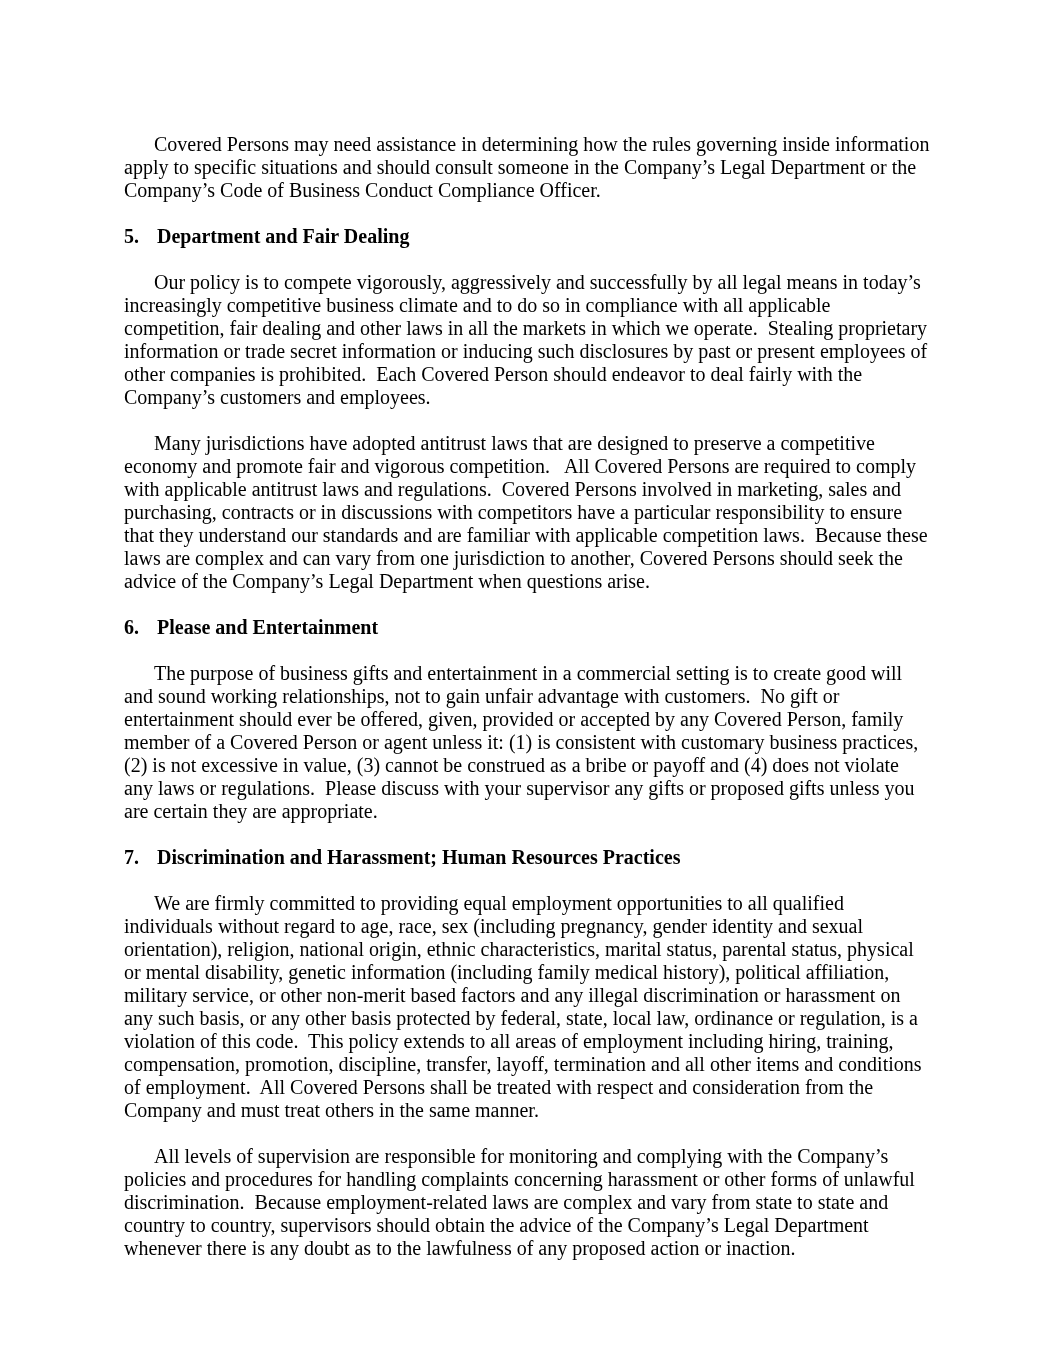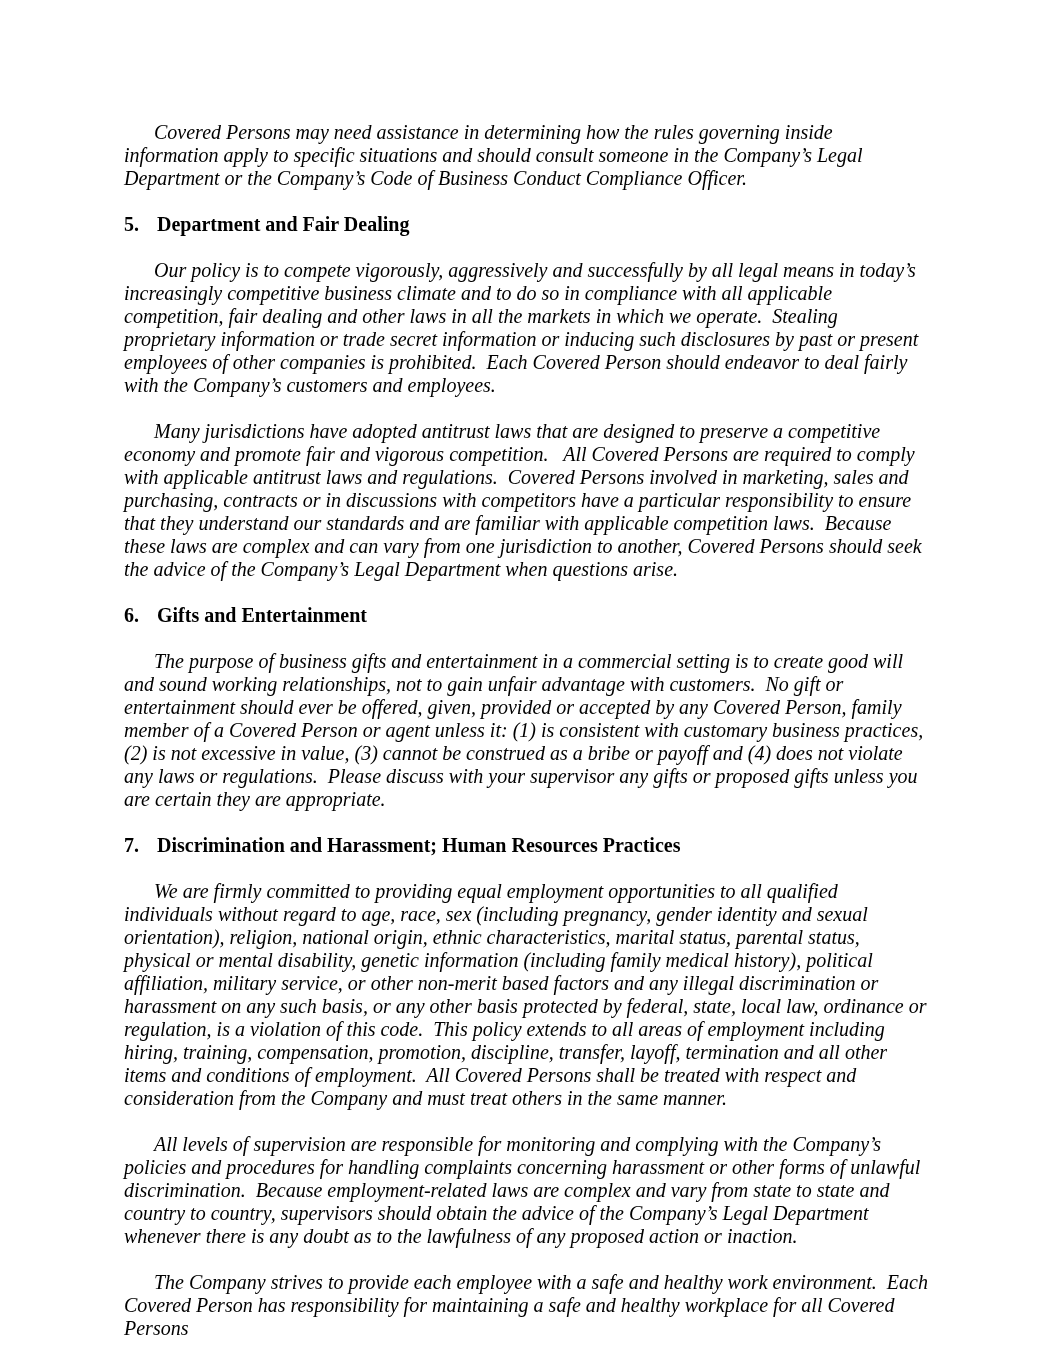--- a/index.html
+++ b/index.html
@@ -17,24 +17,23 @@
     box-sizing: border-box;
     background: #ffffff;
     color: #000000;
     padding: 121px 124px 60px 124px;
     font-family: "Liberation Serif", serif;
     font-size: 20px;
     line-height: 23px;
     text-align: left;
   }
   .para {
-    margin: 0 0 23px 0;
+    margin: 12px 0 23px 0;
     text-indent: 30px;
     white-space: pre-wrap;
-    font-style: italic;
   }
   .heading {
     margin: 0 0 23px 0;
     font-weight: bold;
     display: flex;
     text-indent: 0;
   }
   .heading .hnum {
     flex: 0 0 33px;
     width: 33px;
@@ -50,24 +49,23 @@
   <div id="doc-body">
       <p class="para">Covered Persons may need assistance in determining how the rules governing inside information apply to specific situations and should consult someone in the Company’s Legal Department or the Company’s Code of Business Conduct Compliance Officer.</p>
       <div class="heading">
         <span class="hnum">5.</span>
         <span class="htitle">Department and Fair Dealing</span>
       </div>
       <p class="para">Our policy is to compete vigorously, aggressively and successfully by all legal means in today’s increasingly competitive business climate and to do so in compliance with all applicable competition, fair dealing and other laws in all the markets in which we operate.  Stealing proprietary information or trade secret information or inducing such disclosures by past or present employees of other companies is prohibited.  Each Covered Person should endeavor to deal fairly with the Company’s customers and employees.</p>
       <p class="para">Many jurisdictions have adopted antitrust laws that are designed to preserve a competitive economy and promote fair and vigorous competition.   All Covered Persons are required to comply with applicable antitrust laws and regulations.  Covered Persons involved in marketing, sales and purchasing, contracts or in discussions with competitors have a particular responsibility to ensure that they understand our standards and are familiar with applicable competition laws.  Because these laws are complex and can vary from one jurisdiction to another, Covered Persons should seek the advice of the Company’s Legal Department when questions arise.</p>
       <div class="heading">
         <span class="hnum">6.</span>
-        <span class="htitle">Gifts and Entertainment</span>
+        <span class="htitle">Please and Entertainment</span>
       </div>
       <p class="para">The purpose of business gifts and entertainment in a commercial setting is to create good will and sound working relationships, not to gain unfair advantage with customers.  No gift or entertainment should ever be offered, given, provided or accepted by any Covered Person, family member of a Covered Person or agent unless it: (1) is consistent with customary business practices, (2) is not excessive in value, (3) cannot be construed as a bribe or payoff and (4) does not violate any laws or regulations.  Please discuss with your supervisor any gifts or proposed gifts unless you are certain they are appropriate.</p>
       <div class="heading">
         <span class="hnum">7.</span>
         <span class="htitle">Discrimination and Harassment; Human Resources Practices</span>
       </div>
       <p class="para">We are firmly committed to providing equal employment opportunities to all qualified individuals without regard to age, race, sex (including pregnancy, gender identity and sexual orientation), religion, national origin, ethnic characteristics, marital status, parental status, physical or mental disability, genetic information (including family medical history), political affiliation, military service, or other non-merit based factors and any illegal discrimination or harassment on any such basis, or any other basis protected by federal, state, local law, ordinance or regulation, is a violation of this code.  This policy extends to all areas of employment including hiring, training, compensation, promotion, discipline, transfer, layoff, termination and all other items and conditions of employment.  All Covered Persons shall be treated with respect and consideration from the Company and must treat others in the same manner.</p>
       <p class="para">All levels of supervision are responsible for monitoring and complying with the Company’s policies and procedures for handling complaints concerning harassment or other forms of unlawful discrimination.  Because employment-related laws are complex and vary from state to state and country to country, supervisors should obtain the advice of the Company’s Legal Department whenever there is any doubt as to the lawfulness of any proposed action or inaction.</p>
-      <p class="para">The Company strives to provide each employee with a safe and healthy work environment.  Each Covered Person has responsibility for maintaining a safe and healthy workplace for all Covered Persons</p>
     </div>
 </div>
 
 </body></html>

